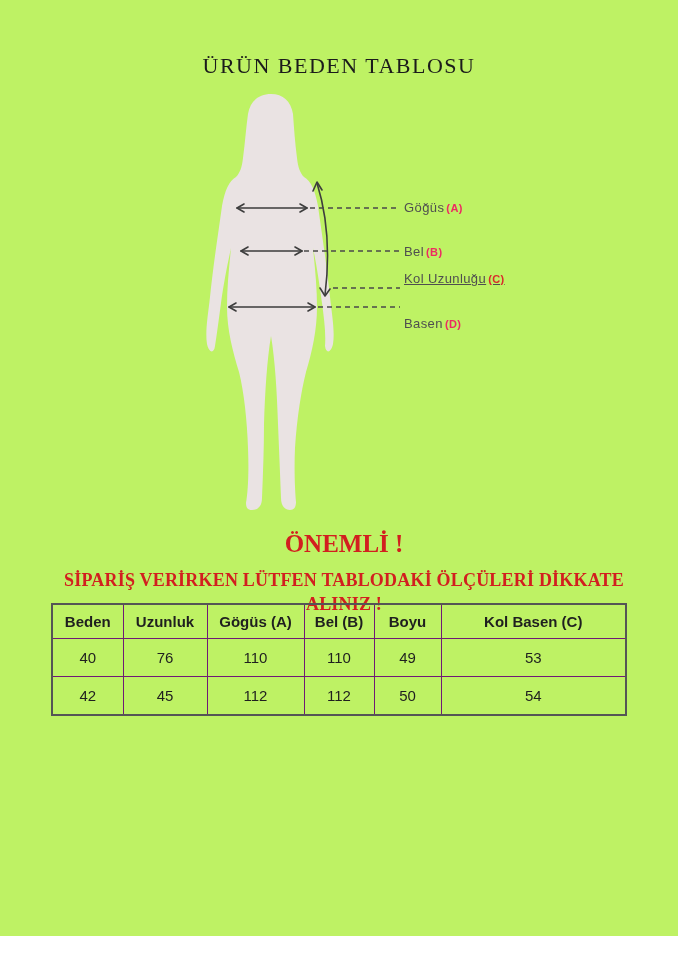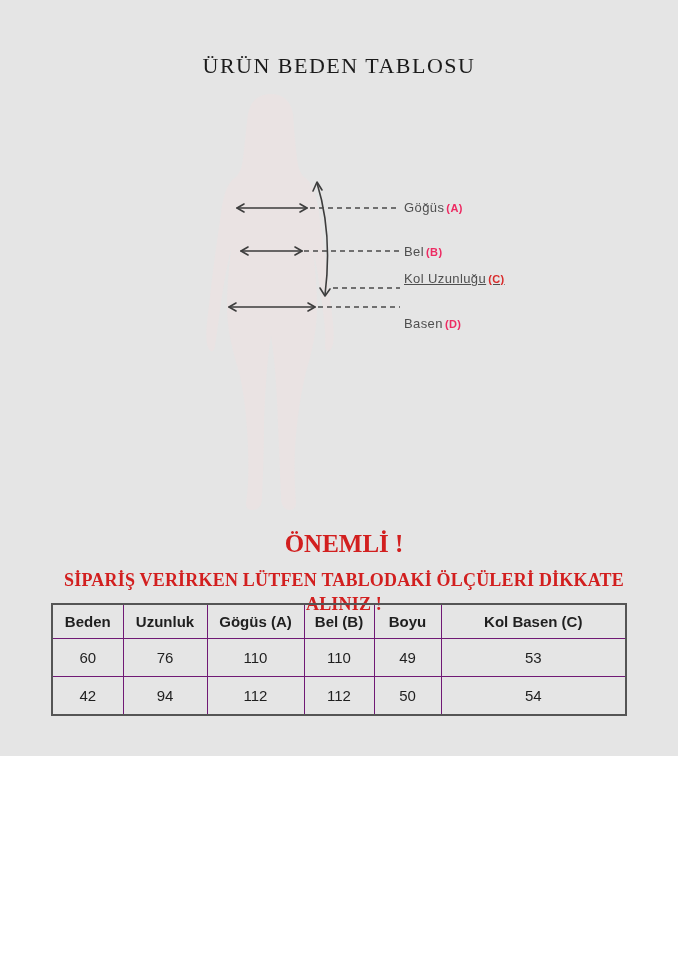--- a/index.html
+++ b/index.html
@@ -1,17 +1,17 @@
 <!DOCTYPE html>
 <html><head>
 <meta charset="utf-8">
 <style>
   html,body{margin:0;padding:0;background:#fff;}
   #page{
-    position:relative;width:678px;height:756px;background:#e5e5e5;
+    position:relative;width:678px;height:936px;background:#bef264;
     font-family:"Liberation Sans",sans-serif;overflow:hidden;
   }
   
   .page-title{
     position:absolute;top:53px;left:0;width:678px;text-align:center;
     font-family:"Liberation Serif",serif;font-size:22px;letter-spacing:1.5px;
     color:#1b1b1b;font-weight:normal;
   }
   
   #diagram-svg{position:absolute;left:150px;top:85px;}
@@ -156,30 +156,30 @@
         <th>Beden</th>
         <th>Uzunluk</th>
         <th>Gögüs (A)</th>
         <th>Bel (B)</th>
         <th>Boyu</th>
         <th>Kol Basen (C)</th>
       </tr>
     </thead>
     <tbody>
       <tr>
-        <td>60</td>
+        <td>40</td>
         <td>76</td>
         <td>110</td>
         <td>110</td>
         <td>49</td>
         <td>53</td>
       </tr>
       <tr>
         <td>42</td>
-        <td>94</td>
+        <td>45</td>
         <td>112</td>
         <td>112</td>
         <td>50</td>
         <td>54</td>
       </tr>
     </tbody>
   </table>
 
 </div>
 

